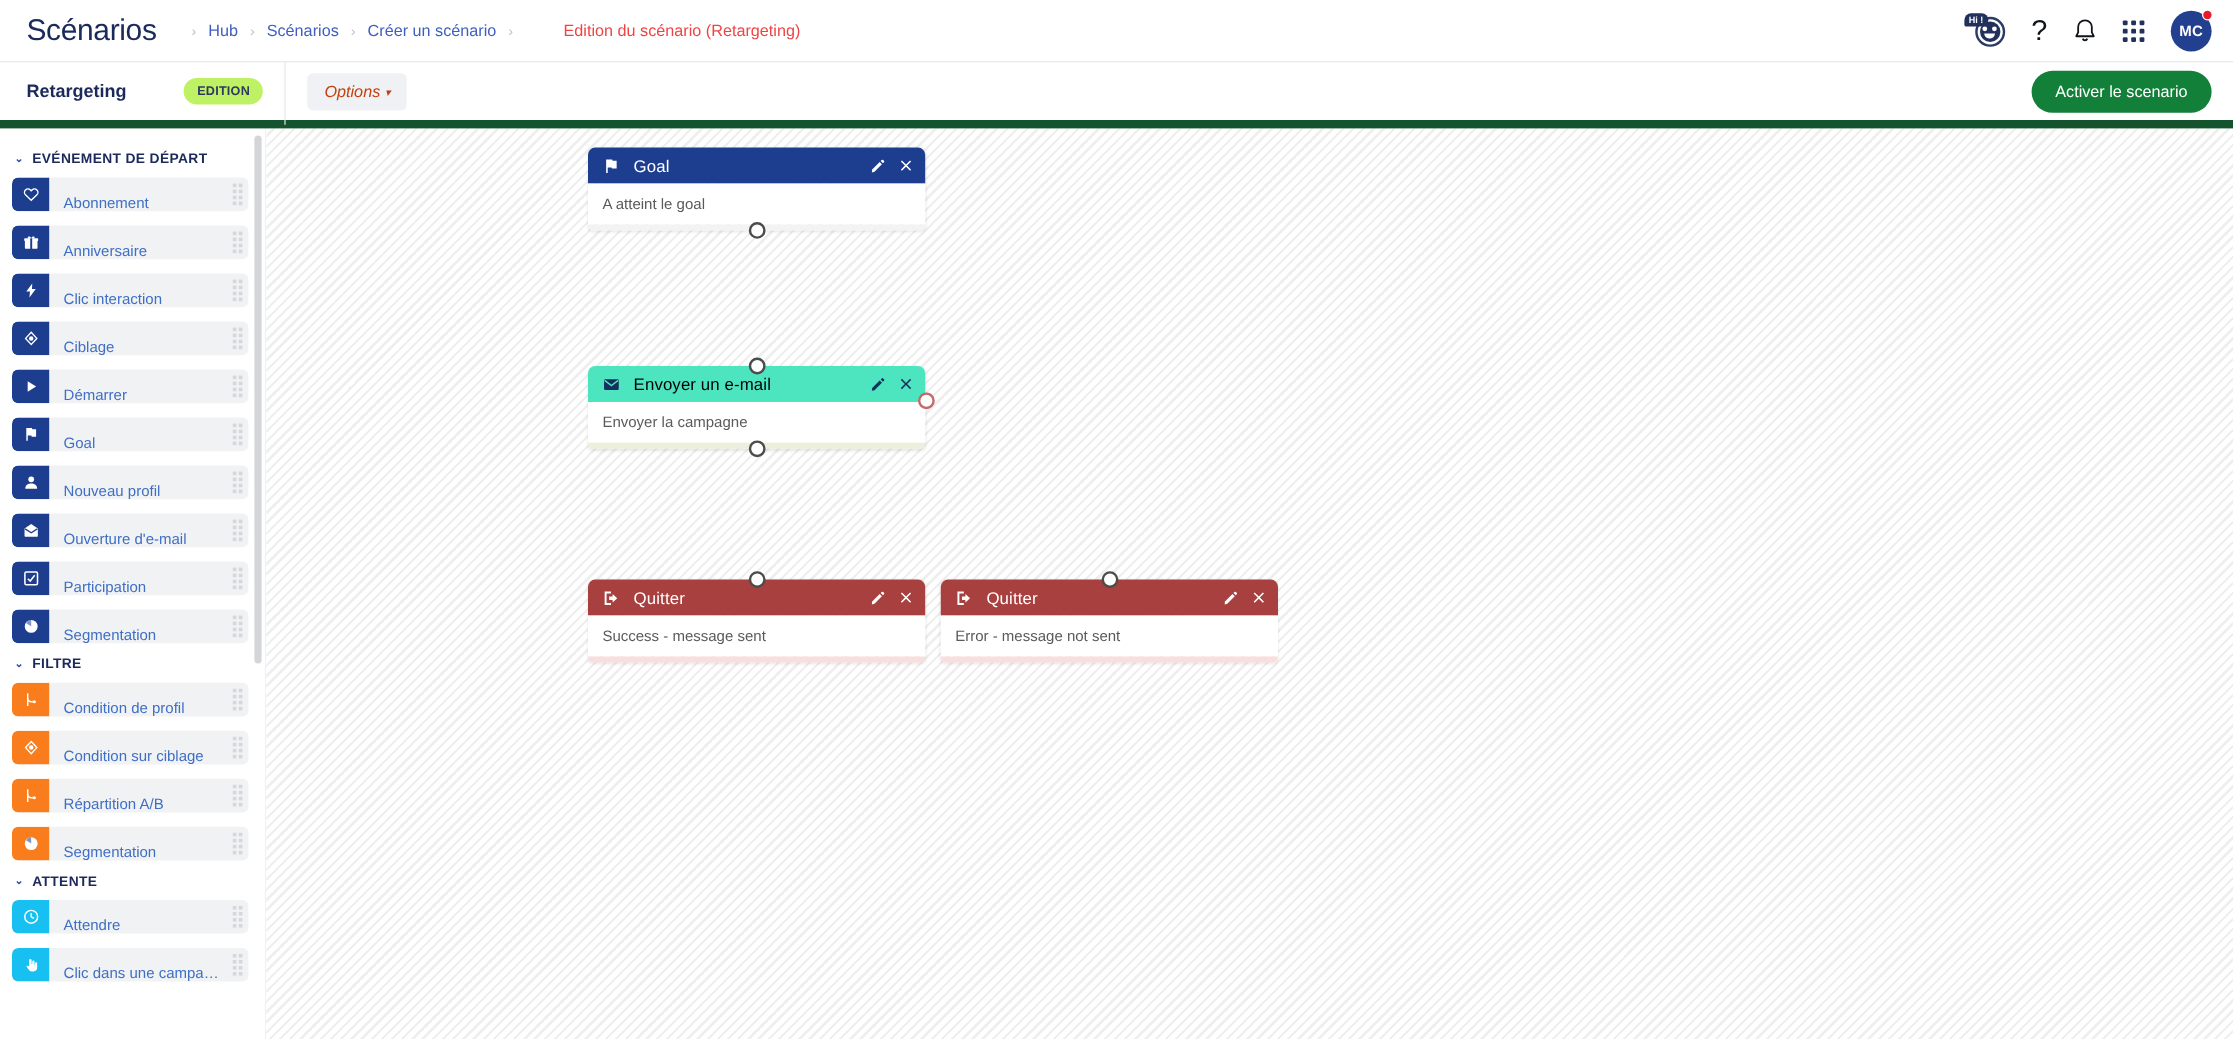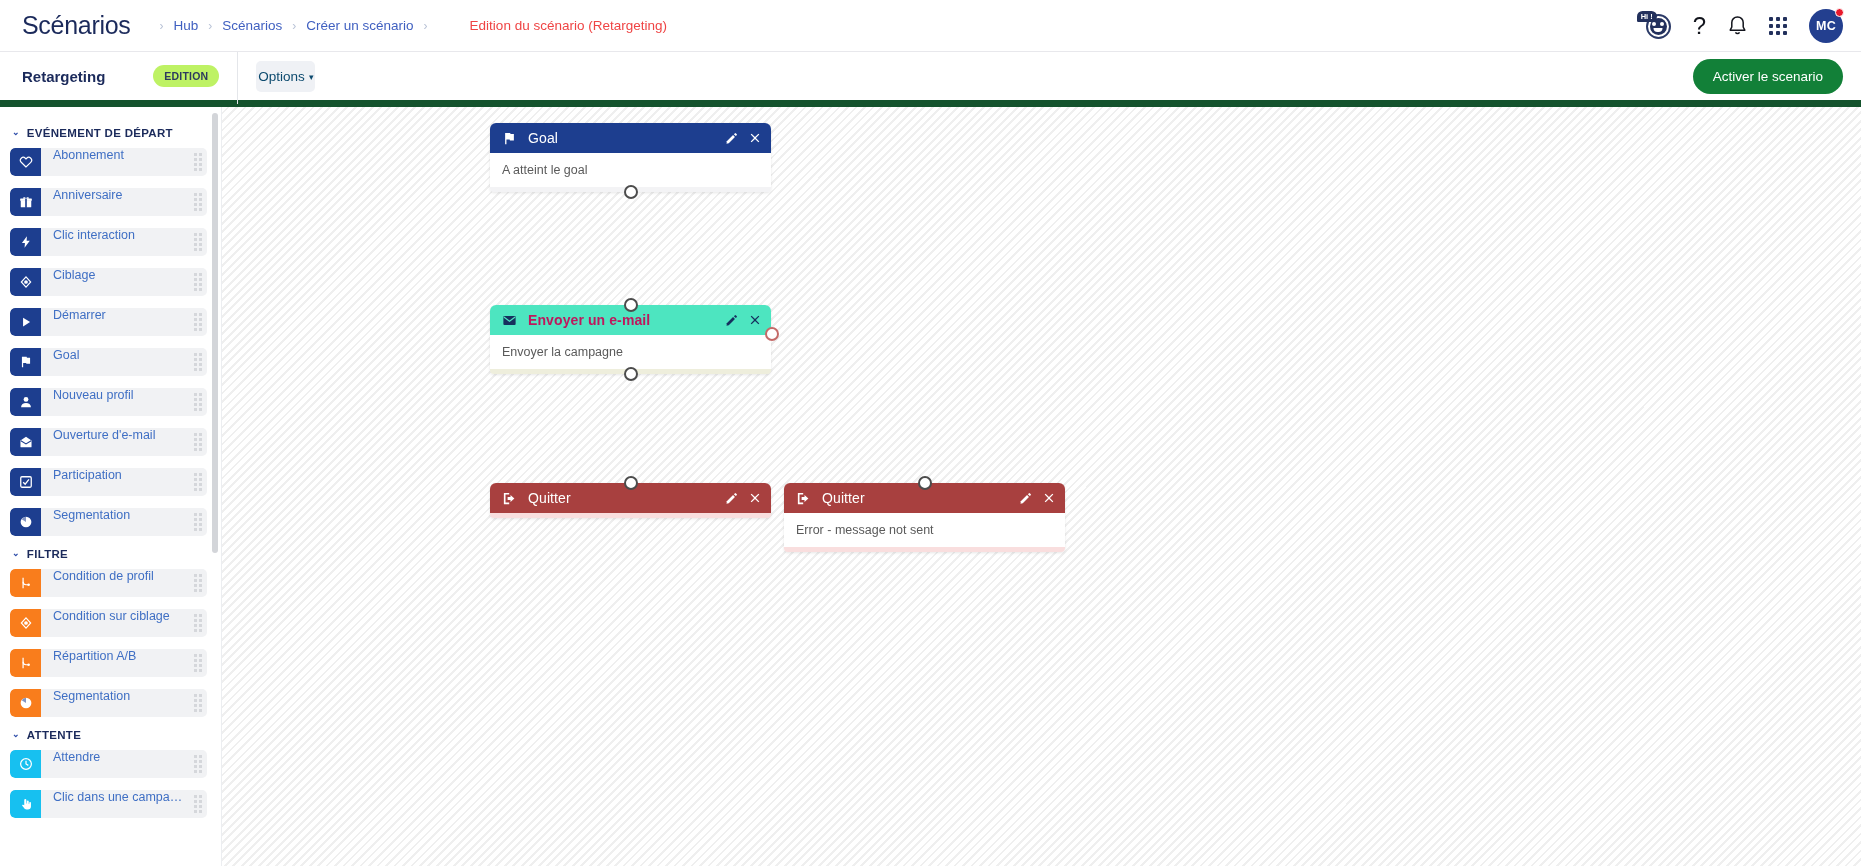--- a/index.html
+++ b/index.html
@@ -99,24 +99,24 @@
     margin-left: 48px;
     background: #bef264; color: #2d3a5e;
     font-size: 10.5px; font-weight: bold;
     padding: 5px 11px; border-radius: 14px;
     letter-spacing: 0.2px;
   }
   .subbar-divider {
     width: 1px; height: 55px; background: #e4e6ea; margin: 0 18px;
   }
   .options-btn {
-    background: #eff1f5; color: #0c4a6e;
+    background: #eff1f5; color: #c2410c;
     border: none; border-radius: 5px;
-    font-size: 13.5px; padding: 8px 2px;
-    font-family: inherit; cursor: pointer;
+    font-size: 13.5px; padding: 8px 14px;
+    font-family: inherit; cursor: pointer; font-style: italic;
   }
   .caret { display: inline-block; margin-left: 4px; font-size: 9px; vertical-align: middle; }
   .activate-btn {
     margin-left: auto;
     background: #128038; color: #fff;
     border: none; border-radius: 20px;
     font-size: 13.5px; padding: 10px 20px;
     font-family: inherit; cursor: pointer;
   }
 
@@ -132,21 +132,21 @@
   }
   .side-scroll { position: absolute; inset: 0; padding: 8px 14px 0 10px; }
   .group-title {
     display: flex; align-items: center; gap: 7px;
     font-size: 11.5px; font-weight: bold; color: #1b2a5b;
     letter-spacing: 0.3px; margin: 12px 0 9px 2px;
     cursor: pointer;
   }
   .group-title .chev { font-size: 9px; color: #2b4ba8; transform: translateY(-1px); }
   .block-item {
-    display: flex; align-items: flex-start;
+    display: flex; align-items: flex-end;
     height: 28px; margin-bottom: 12px;
     background: #f1f2f4; border-radius: 5px;
     overflow: hidden; cursor: pointer;
   }
   .block-ico {
     width: 31px; height: 28px; flex: none;
     display: flex; align-items: center; justify-content: center;
     color: #fff; border-radius: 5px 0 0 5px;
   }
   .block-ico svg { display: block; }
@@ -198,21 +198,21 @@
   .node-actions span { cursor: pointer; display: flex; align-items: center; }
   .node-body {
     background: #fff; min-height: 34px;
     display: flex; align-items: center;
     padding: 0 12px; font-size: 12.5px; color: #5a5a5a; text-align: right;
   }
   .node-foot { height: 5px; border-radius: 0 0 4px 4px; }
 
   .node.goal .node-head { background: #1d3e8f; }
   .node.goal .node-foot { background: #f3f3f5; }
-  .node.email .node-head { background: #4de5c0; color: #be185d; font-weight: bold; }
+  .node.email .node-head { background: #4de5c0; color: #000000; }
   .node.email .node-foot { background: #eeeedc; }
   .node.quit .node-head { background: #a8403f; }
   .node.quit .node-foot { background: #f9dede; }
 
   .port {
     position: absolute; width: 14px; height: 14px;
     border-radius: 50%; background: #fff;
     border: 2px solid #4c4c4c; z-index: 6;
   }
   .port.bottom { left: 50%; transform: translateX(-50%); bottom: -7px; }
@@ -697,20 +697,21 @@
                   <path d="M16.4 4.1 18 2.6a1.6 1.6 0 0 1 2.3 0l1.2 1.2a1.6 1.6 0 0 1 0 2.3l-1.5 1.5Z"></path>
                 </svg>
               </span>
               <span>
                 <svg width="12" height="12" viewBox="0 0 24 24" fill="#ffffff">
                   <path d="M5.2 3.4 12 10.2l6.8-6.8 1.8 1.8L13.8 12l6.8 6.8-1.8 1.8L12 13.8l-6.8 6.8-1.8-1.8L10.2 12 3.4 5.2Z"></path>
                 </svg>
               </span>
             </span>
           </div>
+          <div class="node-body">Success - message sent</div>
           <div class="node-foot"></div>
           <span class="port top"></span>
         </div>
         <div class="node quit" style="left: 562px; top: 376px;">
           <div class="node-head">
             <span class="nico">
               <svg width="15" height="15" viewBox="0 0 24 24" fill="#ffffff">
                 <path d="M3 3h8.5v2.6H5.6v12.8h5.9V21H3Z"></path>
                 <path d="M13.6 6.4 19.8 12l-6.2 5.6v-3.3H9v-4.6h4.6Z"></path>
               </svg>

